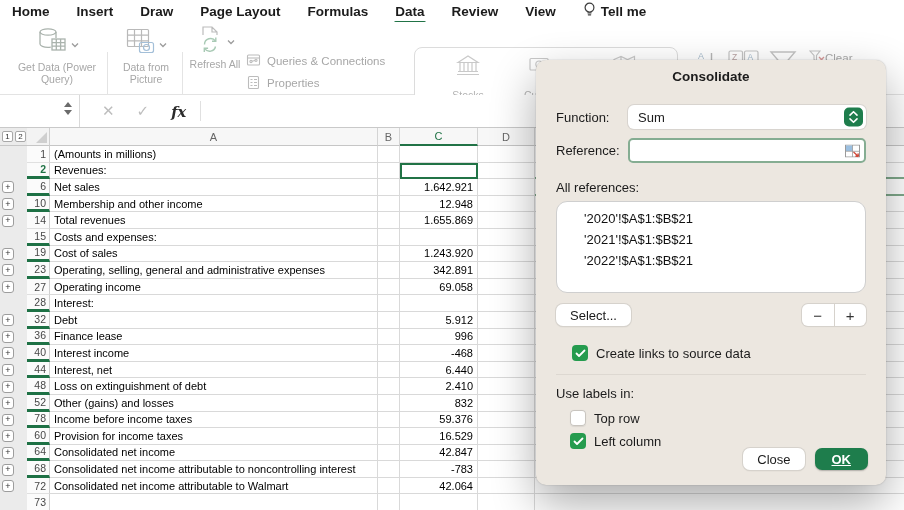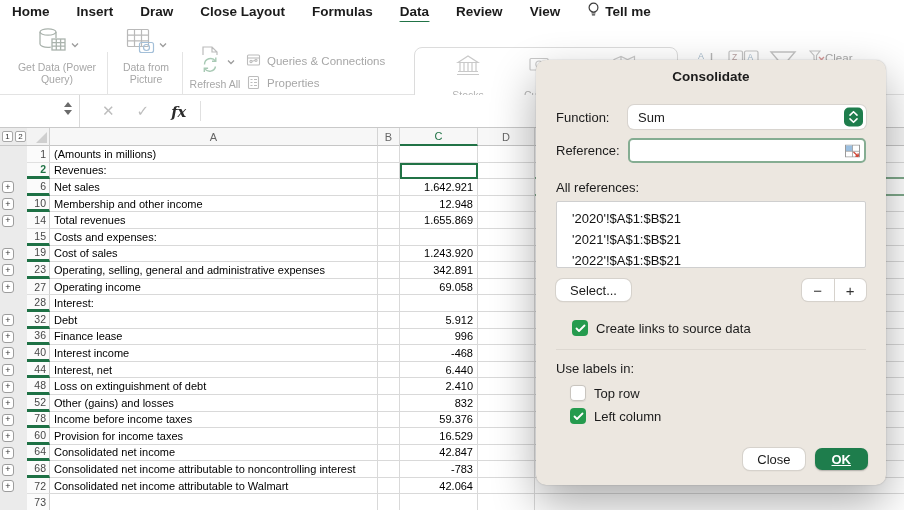--- a/index.html
+++ b/index.html
@@ -82,21 +82,21 @@
   .dtitle { text-align:center; padding-top:9px; font-size:13.5px; font-weight:700; }
   .dbody { padding:0 20px; }
   .frow { display:flex; align-items:center; }
   .flabel { width:72px; flex:none; }
   .dd { position:relative; flex:1; height:24px; background:#fff; border-radius:6px;
     box-shadow:0 0 0 1px #d8d4cf, 0 1px 1px rgba(0,0,0,.07); display:flex; align-items:center; padding:0 28px 0 10px; }
   .stepper { position:absolute; right:3px; top:50%; transform:translateY(-50%); width:19px; height:19px;
     background:#1e7d4c; border-radius:5px; display:flex; align-items:center; justify-content:center; }
   .refinput { position:relative; flex:1; height:25px; background:#fff; border:2.5px solid #85ad92; border-radius:5px; }
   .ricon { position:absolute; right:4px; top:50%; transform:translateY(-50%); line-height:0; }
-  .reflist { height:67px; background:#fff; border:1px solid #cfcfcf; border-radius:2px; margin-top:6px; padding:6px 4px; overflow:hidden; }
+  .reflist { height:92px; background:#fff; border:1px solid #cfcfcf; border-radius:11px; margin-top:6px; padding:6px 16px; overflow:hidden; }
   .refitem { padding:0 11px; line-height:21px; font-size:13px; color:#111; }
   .btnrow { display:flex; align-items:center; justify-content:space-between; margin-top:11px; }
   .btn { background:#fff; border-radius:7px; height:22px; display:inline-flex; align-items:center; justify-content:center;
     box-shadow:0 0 0 1px #d6d2cc, 0 1px 1.5px rgba(0,0,0,.12); font-size:13px; color:#1b1b1b; padding:0 14px; }
   .seg { display:flex; height:22px; width:64px; background:#fff; border-radius:6px;
     box-shadow:0 0 0 1px #d6d2cc, 0 1px 1px rgba(0,0,0,.08); overflow:hidden; }
   .seg > div { flex:1; display:flex; align-items:center; justify-content:center; font-size:15px; color:#333; }
   .seg > div:first-child { border-right:1px solid #d6d2cc; }
   .cbrow { display:flex; align-items:center; gap:8px;margin-left:16px; }
   .cb { width:16px; height:16px; border-radius:4px; flex:none; display:flex; align-items:center; justify-content:center; }
@@ -115,21 +115,21 @@
       <div class="menu-item">
         <span>Home</span>
       </div>
       <div class="menu-item">
         <span>Insert</span>
       </div>
       <div class="menu-item">
         <span>Draw</span>
       </div>
       <div class="menu-item">
-        <span>Close Layout</span>
+        <span>Page Layout</span>
       </div>
       <div class="menu-item">
         <span>Formulas</span>
       </div>
       <div class="menu-item active">
         <span>Data</span>
       </div>
       <div class="menu-item">
         <span>Review</span>
       </div>
@@ -177,21 +177,21 @@
         </svg></span>
         <span>
           <svg width="8" height="6" viewBox="0 0 8 6">
               <path d="M1 1.5 L4 4.5 L7 1.5" fill="none" stroke="#9c9c9c" stroke-width="1.3"></path>
             </svg></span>
       </div>
       <div class="biglabel">Data from Picture</div>
     </div>
     <div class="rsep" style="left:182px;"></div>
 
-    <div class="bigbtn" style="left:186px; top:22px; width:58px;">
+    <div class="bigbtn" style="left:186px; top:2px; width:58px;">
       <div class="iconrow">
           <span>
         <svg width="28" height="29" viewBox="0 0 28 29" fill="none" stroke="#bcbcbc" stroke-width="1.2">
           <path d="M7 11 V3 h9 l5 5 v3 M16 3 v5 h5"></path>
           <g stroke="#a9cab5" stroke-width="1.4">
             <path d="M8.5 20.5 a6 6 0 0 1 11-3.3"></path>
                 <path d="M19.8 13.5 v3.8 h-3.8" fill="none"></path>
             <path d="M19.5 22.5 a6 6 0 0 1 -10.8 2.2"></path>
                 <path d="M8.3 28 v-3.8 h3.8" fill="none"></path>
           </g>

